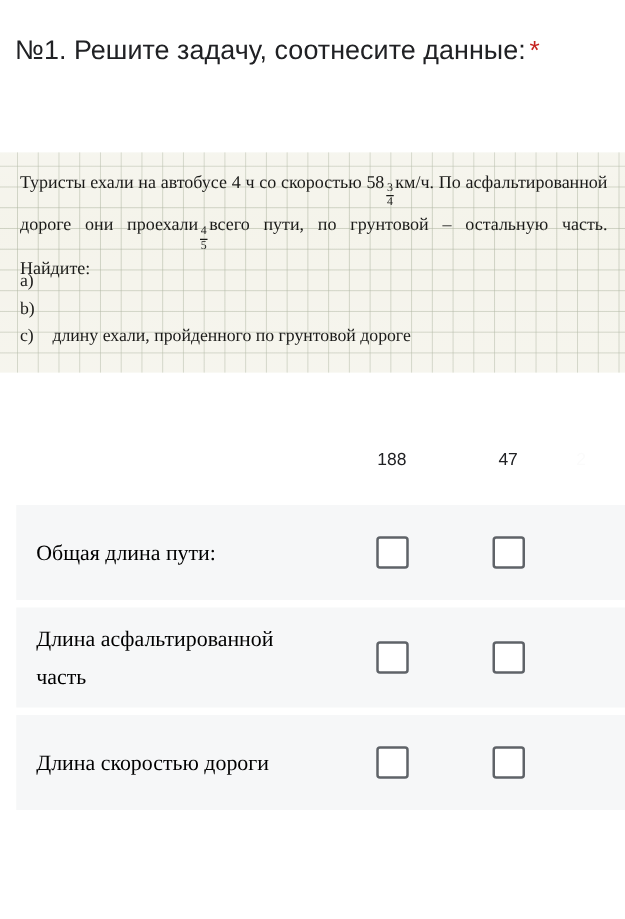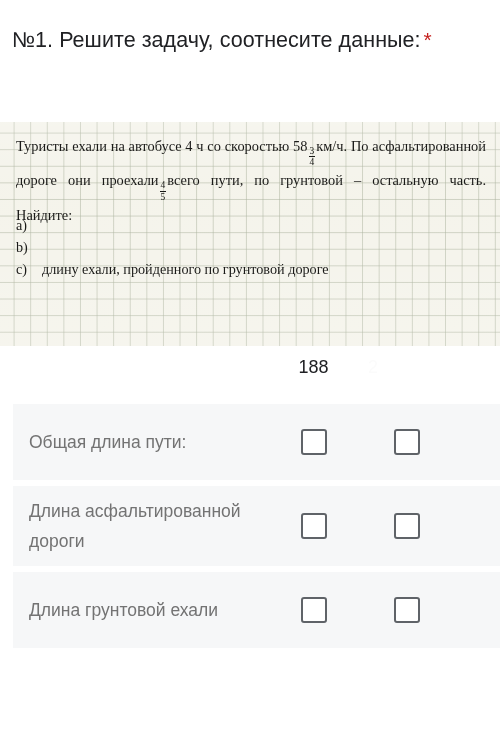--- a/index.html
+++ b/index.html
@@ -36,21 +36,21 @@
     font-size: 21px;
     margin-left: 3px;
   }
 
   
   .problem-image {
     position: absolute;
     left: 0px;
     top: 122px;
     width: 500px;
-    height: 224px;
+    height: 176px;
     background-color: #f4f3ea;
     background-image:
       linear-gradient(to right, rgba(169,176,154,0.55) 1px, transparent 1px),
       linear-gradient(to bottom, rgba(169,176,154,0.55) 1px, transparent 1px);
     background-size: 16.6px 16.6px;
     background-position: -3px -6px;
     overflow: hidden;
   }
   .problem-image::after {
     content: "";
@@ -121,21 +121,21 @@
     height: 44px;
     display: flex;
     align-items: center;
   }
   .grid-header .row-label-spacer {
     flex: 0 0 254px;
   }
   .grid-header .col-head {
     flex: 0 0 93px;
     text-align: center;
-    font-size: 18px;
+    font-size: 14px;
     color: #202124;
   }
   .grid-header .col-head.cut {
     color: #fbfbfb;
     overflow: hidden;
     flex: 0 0 50px;
     text-align: left;
     padding-left: 8px;
   }
 
@@ -156,21 +156,22 @@
     min-height: 76px;
     padding: 10px 0;
   }
 
   .row-label {
     flex: 0 0 254px;
     padding-left: 16px;
     padding-right: 12px;
     font-size: 17.5px;
     line-height: 30px;
-    color: #737373;
+    color: #000000;
+    font-family: Liberation Serif, serif;
   }
 
   .cell {
     flex: 0 0 93px;
     display: flex;
     align-items: center;
     justify-content: center;
   }
   .cell.cut {
     flex: 0 0 50px;
@@ -221,53 +222,54 @@
       <div class="item">
         <span class="marker">c)</span>
         <span>длину ехали, пройденного по грунтовой дороге</span>
       </div>
     </div>
   </div>
 
   <div class="grid-header">
     <div class="row-label-spacer"></div>
     <div class="col-head">188</div>
+    <div class="col-head">47</div>
     <div class="col-head cut">2</div>
   </div>
 
   <div class="grid-rows">
 
     <div class="grid-row">
       <div class="row-label">Общая длина пути:</div>
       <div class="cell">
         <div class="checkbox"></div>
       </div>
       <div class="cell">
         <div class="checkbox"></div>
       </div>
       <div class="cell cut">
         <div class="checkbox"></div>
       </div>
     </div>
 
     <div class="grid-row">
-      <div class="row-label">Длина асфальтированной дороги</div>
+      <div class="row-label">Длина асфальтированной часть</div>
       <div class="cell">
         <div class="checkbox"></div>
       </div>
       <div class="cell">
         <div class="checkbox"></div>
       </div>
       <div class="cell cut">
         <div class="checkbox"></div>
       </div>
     </div>
 
     <div class="grid-row">
-      <div class="row-label">Длина грунтовой ехали</div>
+      <div class="row-label">Длина скоростью дороги</div>
       <div class="cell">
         <div class="checkbox"></div>
       </div>
       <div class="cell">
         <div class="checkbox"></div>
       </div>
       <div class="cell cut">
         <div class="checkbox"></div>
       </div>
     </div>

